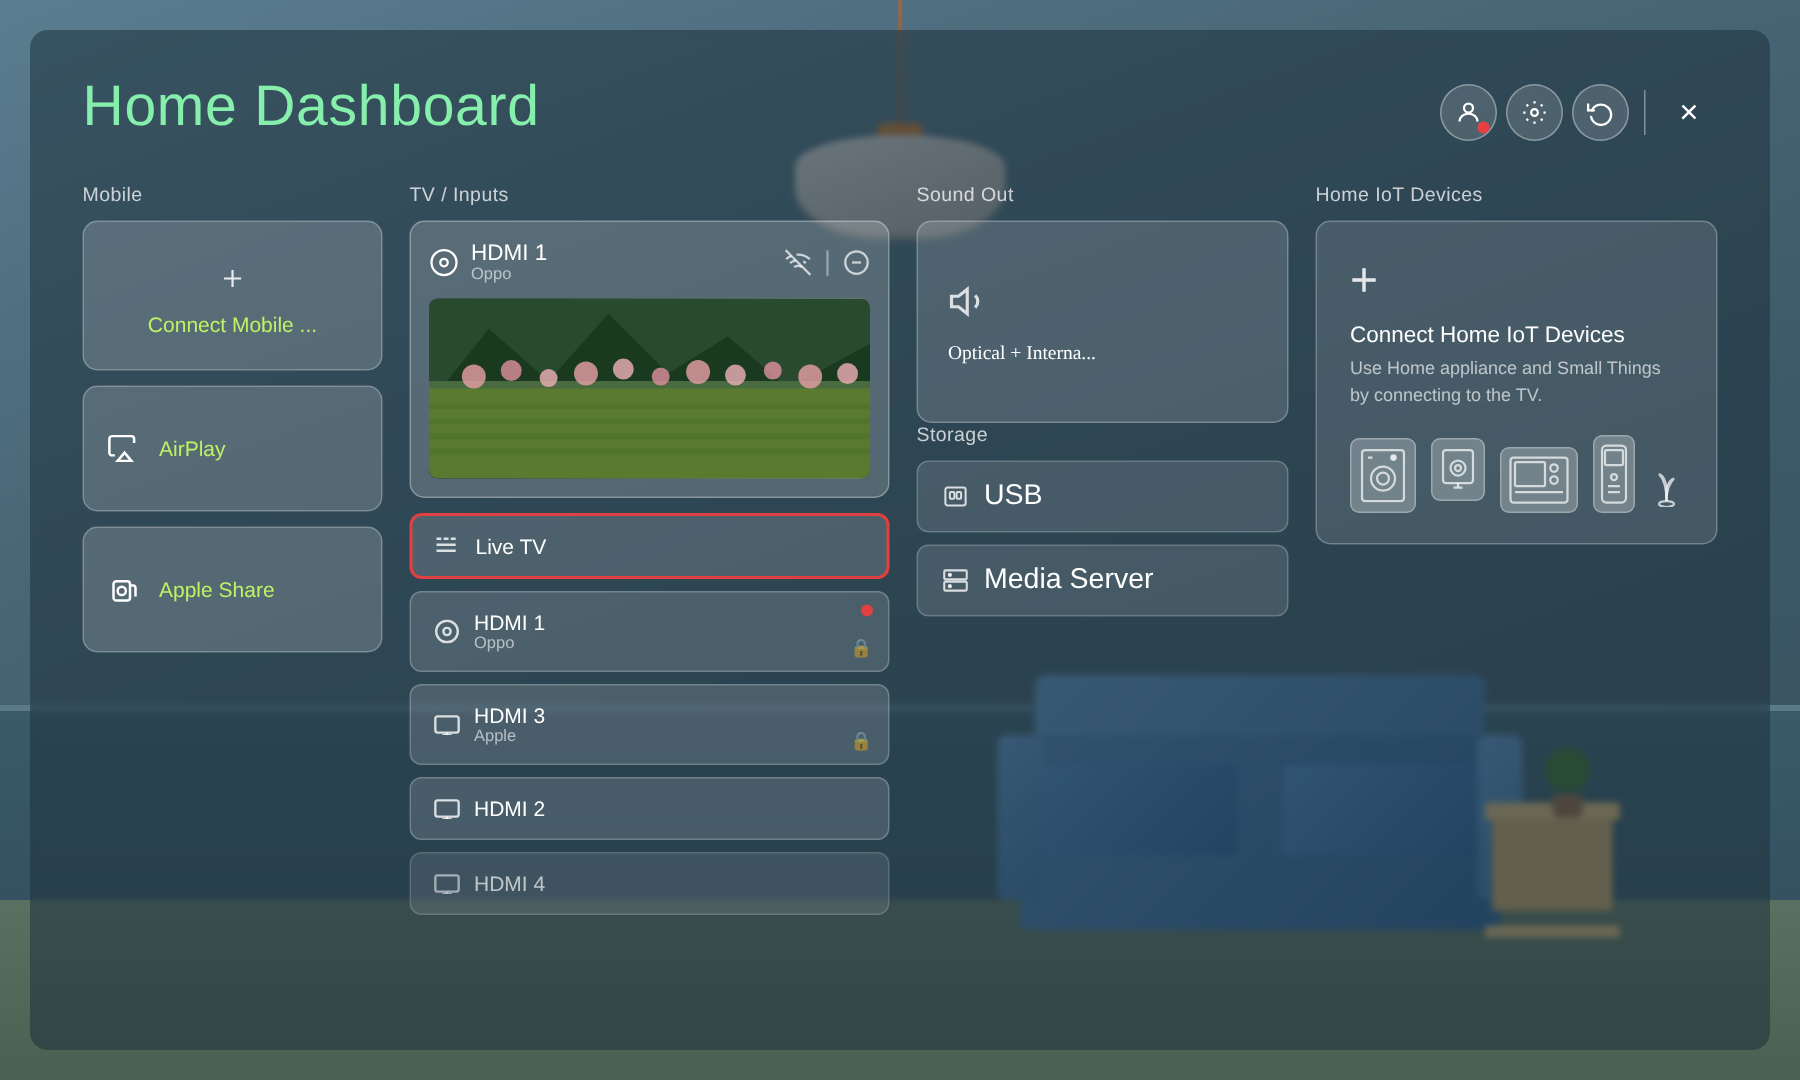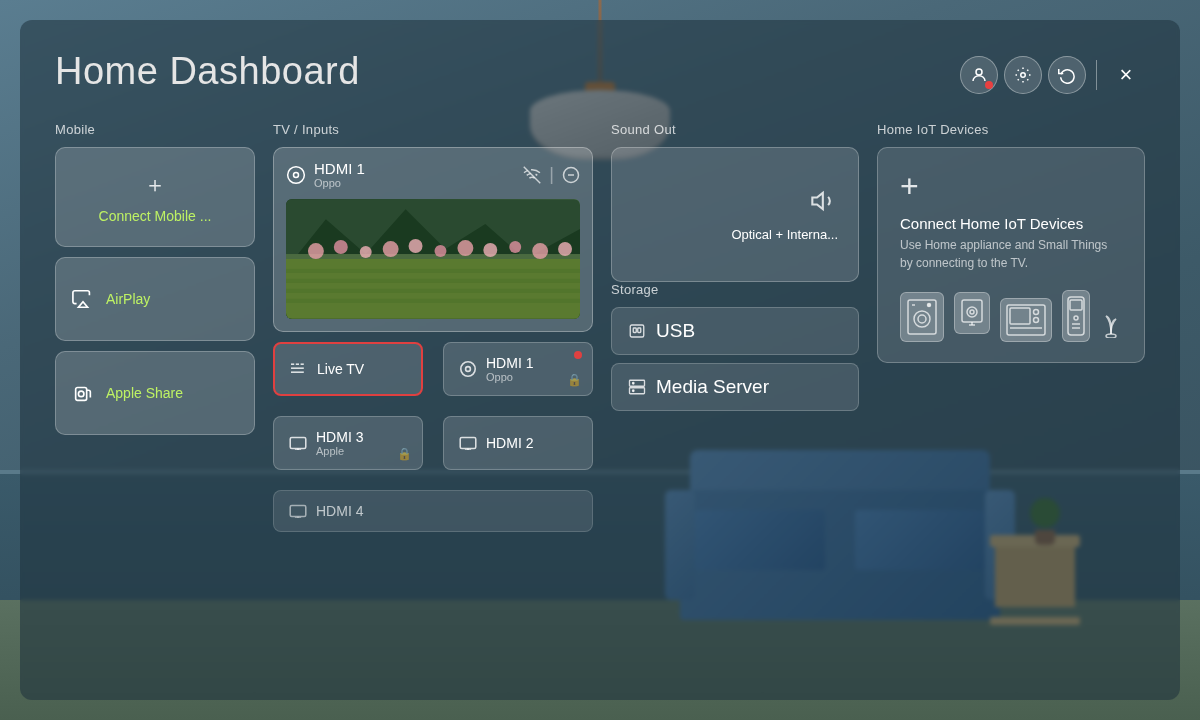--- a/index.html
+++ b/index.html
@@ -213,21 +213,21 @@
     .header {
       display: flex;
       align-items: flex-start;
       justify-content: space-between;
       margin-bottom: 28px;
     }
 
     .page-title {
       font-size: 38px;
       font-weight: 300;
-      color: #e5e5e5;
+      color: #86efac;
       letter-spacing: 0.5px;
     }
 
     .header-actions {
       display: flex;
       align-items: center;
       gap: 6px;
       margin-top: 6px;
     }
 
@@ -377,22 +377,22 @@
       width: 100%;
       height: 120px;
       border-radius: 6px;
       background: linear-gradient(135deg, #1a3a20 0%, #2a5030 30%, #4a7040 50%, #6a9060 70%, #8aaa70 100%);
       overflow: hidden;
       position: relative;
     }
 
     .input-grid {
       display: grid;
-      grid-template-columns: 1fr 1fr;
-      gap: 20px;
+      grid-template-columns: 1fr;
+      gap: 8px;
     }
 
     .input-card {
       background: rgba(255,255,255,0.15);
       border-radius: 8px;
       border: 1px solid rgba(255,255,255,0.22);
       padding: 12px 14px;
       cursor: pointer;
       color: #fff;
       display: flex;
@@ -436,25 +436,26 @@
     
     .sound-col {}
 
     .sound-card {
       background: rgba(255,255,255,0.15);
       border-radius: 10px;
       border: 1px solid rgba(255,255,255,0.25);
       padding: 20px;
       display: flex;
       flex-direction: column;
-      align-items: flex-end;
+      align-items: flex-start;
       justify-content: center;
       gap: 12px;
       height: 135px;
       cursor: pointer;
+      font-family: Liberation Serif, serif;
     }
 
     .sound-icon {
       font-size: 26px;
       color: rgba(255,255,255,0.8);
     }
 
     .sound-label {
       font-size: 13px;
       color: #fff;

